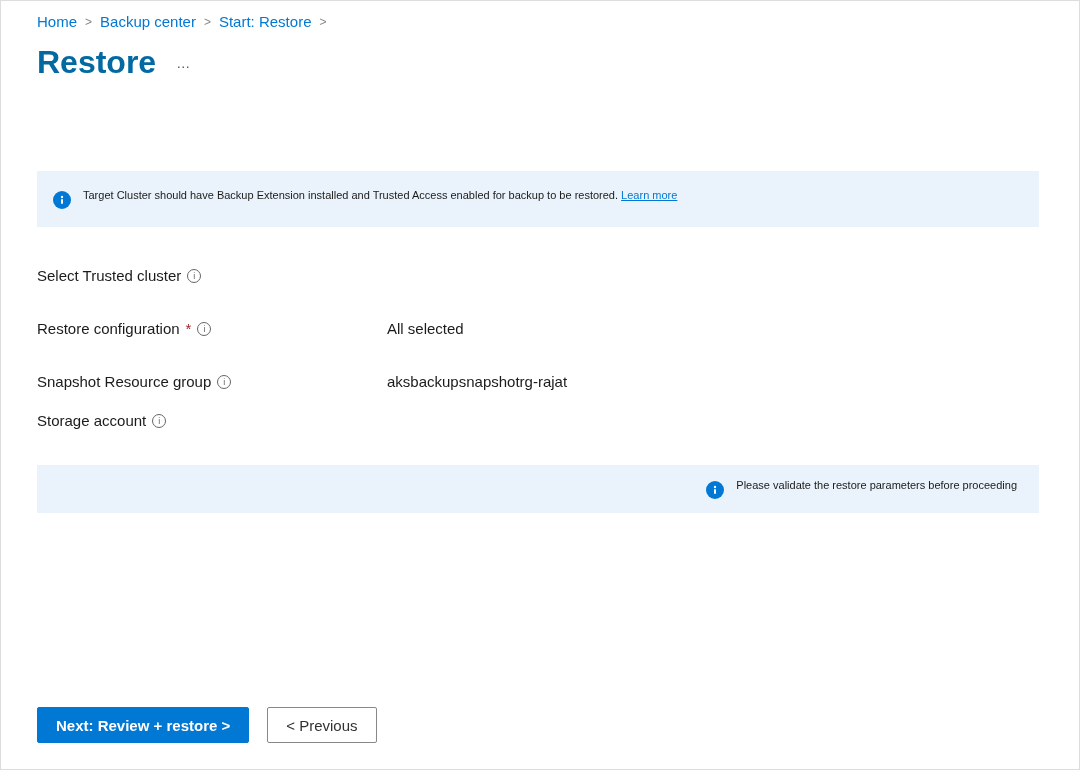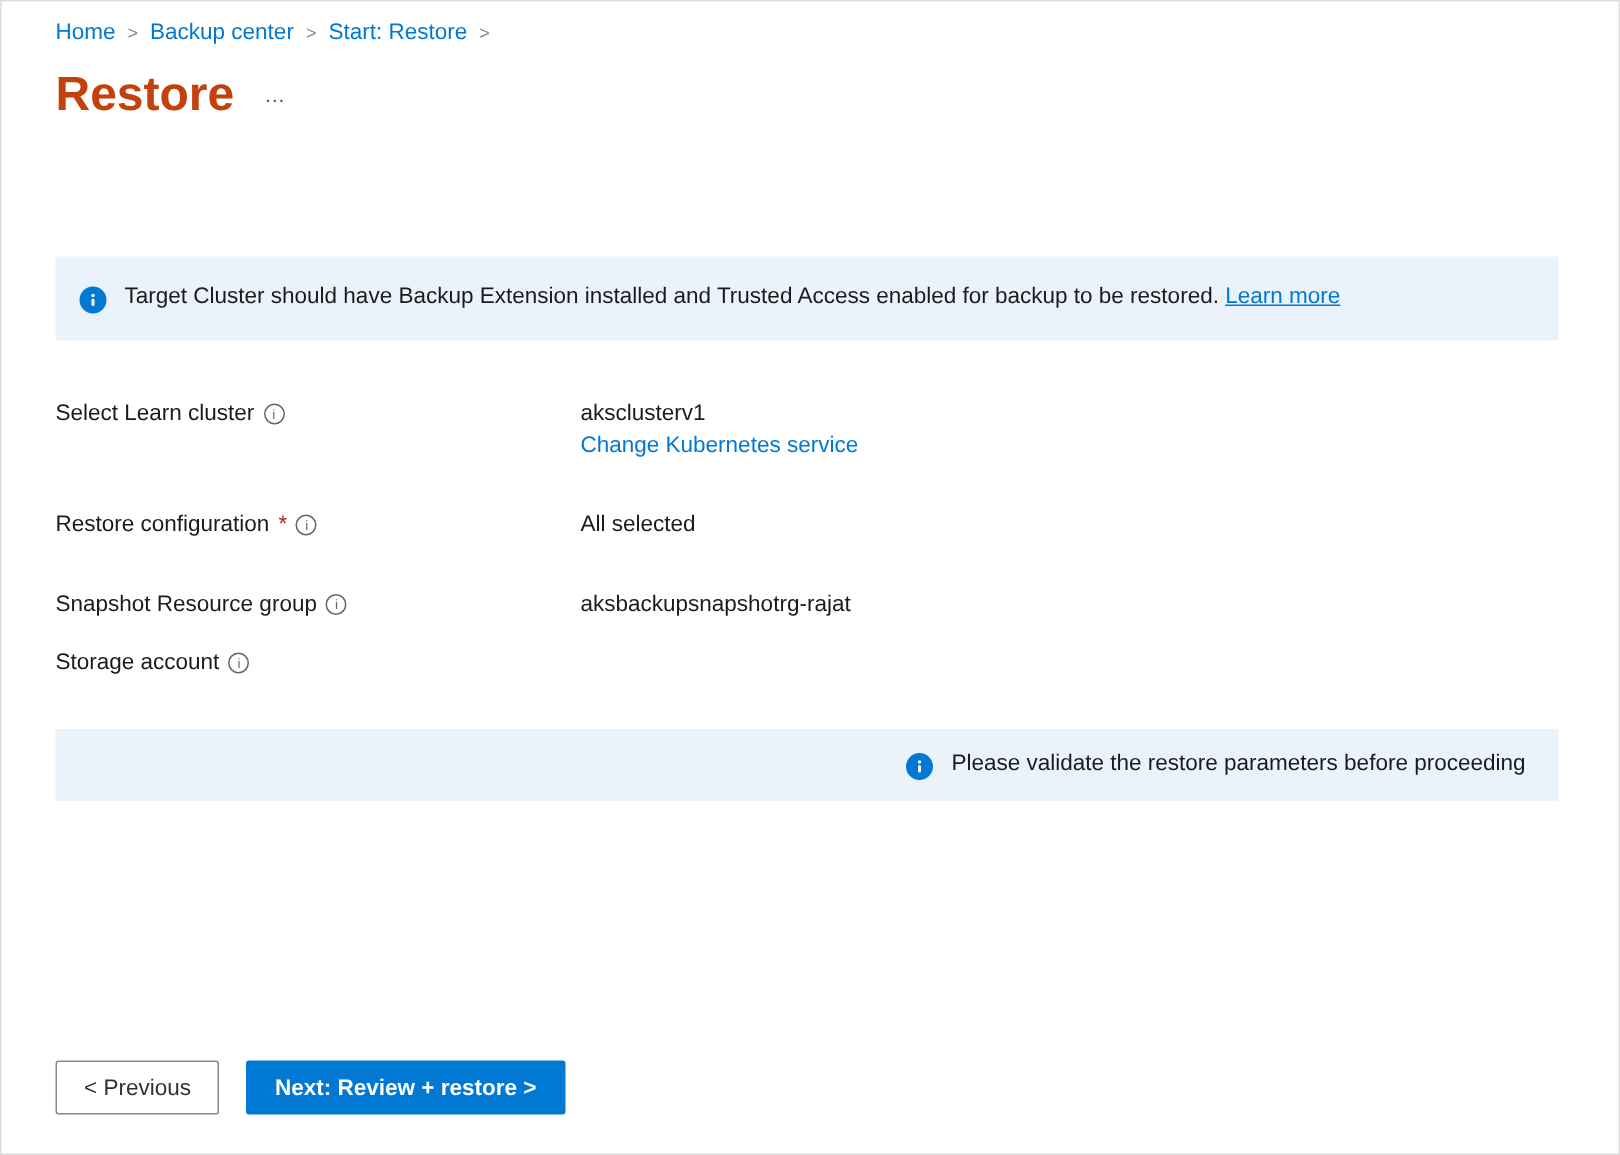--- a/index.html
+++ b/index.html
@@ -2,23 +2,23 @@
 <html><head>
 <meta charset="utf-8">
 <style>
   * { box-sizing: border-box; margin: 0; padding: 0; font-family: "Segoe UI", -apple-system, BlinkMacSystemFont, sans-serif; }
   body { width: 1080px; height: 770px; background: #fff; position: relative; border: 1px solid #ddd; }
   .content { padding: 12px 0 4px 36px; border-radius: 21px; }
   .breadcrumb { display: flex; align-items: center; gap: 8px; font-size: 15px; margin-bottom: 14px; }
   .breadcrumb a { color: #0078d4; text-decoration: none; }
   .breadcrumb .sep { color: #888; font-size: 12px; }
   .title-row { display: flex; align-items: center; gap: 20px; margin-bottom: 90px; }
-  .title { font-size: 32px; font-weight: 600; color: #c2410c; }
+  .title { font-size: 32px; font-weight: 600; color: #0369a1; }
   .more { color: #555; letter-spacing: 2px; font-size: 14px; cursor: pointer; }
-  .info-banner { background: #eaf3fb; padding: 18px 22px 18px 16px; margin: 0 40px 40px 0; display: flex; gap: 12px; font-size: 15px; color: #1b1b1b; }
+  .info-banner { background: #eaf3fb; padding: 18px 22px 18px 16px; margin: 0 40px 40px 0; display: flex; gap: 12px; font-size: 11px; color: #1b1b1b; }
   .info-banner.tight { padding: 14px 22px 14px 16px; margin-bottom: 0; justify-content: flex-end; }
   .info-icon { width: 18px; height: 18px; border-radius: 50%; background: #0078d4; color: #fff; display: flex; align-items: center; justify-content: center; flex-shrink: 0; margin-top: 2px; }
   .info-icon svg { width: 10px; height: 10px; fill: #fff; }
   .info-text a { color: #0078d4; text-decoration: underline; }
   .form-region { margin-right: 40px; }
   .field-row { display: flex; align-items: flex-start; margin-bottom: 36px; }
   .field-row.small-gap { margin-bottom: 22px; }
   .field-label { width: 350px; font-size: 15px; color: #1b1b1b; display: flex; align-items: center; gap: 6px; }
   .field-label .req { color: #a4262c; }
   .field-value { flex: 1; font-size: 15px; color: #1b1b1b; }
@@ -57,26 +57,22 @@
     </span>
     <div class="info-text">
       <span>Target Cluster should have Backup Extension installed and Trusted Access enabled for backup to be restored. </span><a href="#">Learn more</a>
     </div>
   </div>
 
   <div class="form-region">
 
     <div class="field-row">
       <div class="field-label">
-        <span>Select Learn cluster</span>
+        <span>Select Trusted cluster</span>
         <span class="tip-icon">i</span>
-      </div>
-      <div class="field-value">
-        <div>aksclusterv1</div>
-        <div class="link">Change Kubernetes service</div>
       </div>
     </div>
 
     <div class="field-row">
       <div class="field-label">
         <span>Restore configuration</span>
         <span class="req">*</span>
         <span class="tip-icon">i</span>
       </div>
       <div class="field-value">
@@ -107,15 +103,15 @@
           <circle cx="5" cy="2" r="1.2"></circle>
           <rect x="4" y="4" width="2" height="5" rx="1"></rect>
         </svg>
     </span>
     <div class="info-text">Please validate the restore parameters before proceeding</div>
   </div>
 
 </div>
 
 <div class="footer">
+  <button class="btn btn-primary">Next: Review + restore &gt;</button>
   <button class="btn btn-secondary">&lt; Previous</button>
-  <button class="btn btn-primary">Next: Review + restore &gt;</button>
 </div>
 
 </body></html>

